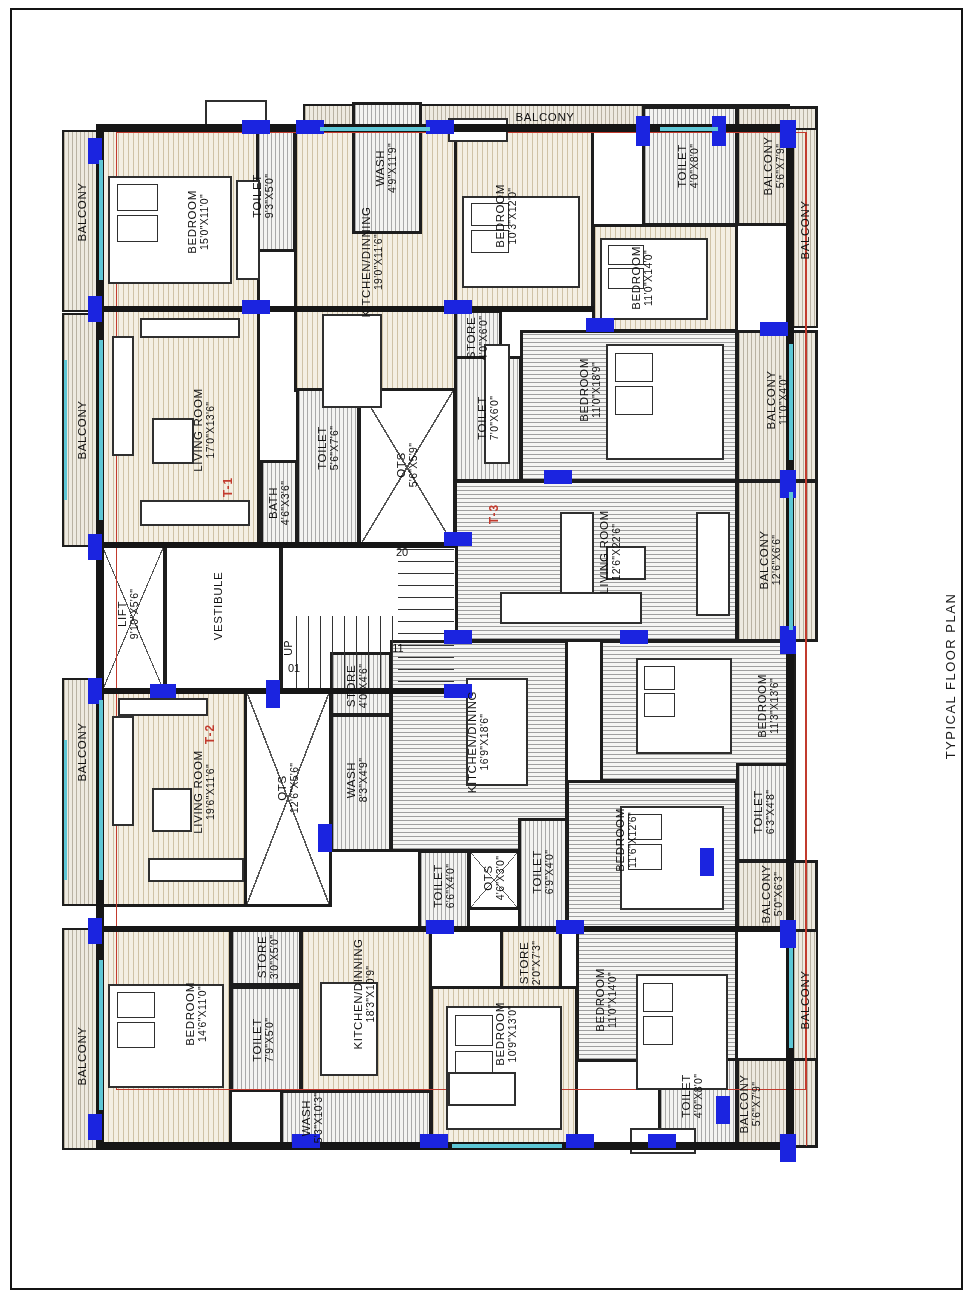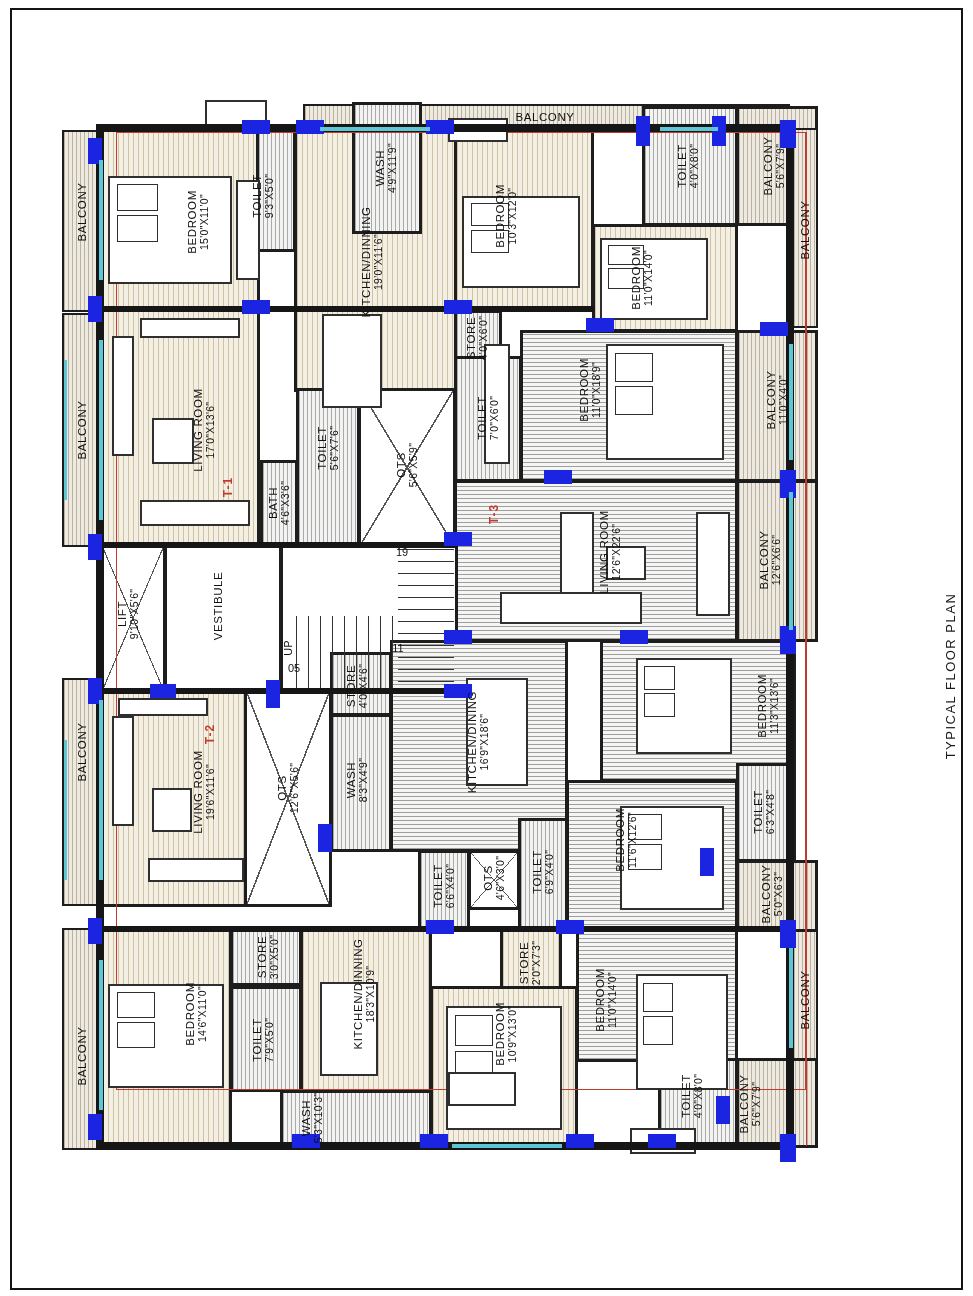--- a/index.html
+++ b/index.html
@@ -371,21 +371,21 @@
     </div>
   <div class="lbl v" style="left:750px;top:1104px">
       <span class="nm">BALCONY</span>
       <span class="dim">5'6"X7'9"</span>
     </div>
   <div class="lbl v" style="left:805px;top:1000px">
       <span class="nm">BALCONY</span>
     </div>
 
   <div class="snum v" style="left:288px;top:648px">UP</div>
-  <div class="snum" style="left:294px;top:668px">05</div>
+  <div class="snum" style="left:294px;top:668px">01</div>
   <div class="snum" style="left:398px;top:648px">11</div>
-  <div class="snum" style="left:402px;top:552px">19</div>
+  <div class="snum" style="left:402px;top:552px">20</div>
   <div class="tower" style="left:228px;top:487px">T-1</div>
   <div class="tower" style="left:210px;top:734px">T-2</div>
   <div class="tower" style="left:494px;top:514px">T-3</div>
 
   <div id="title">TYPICAL FLOOR  PLAN</div>
 </div>
 
 </body></html>

